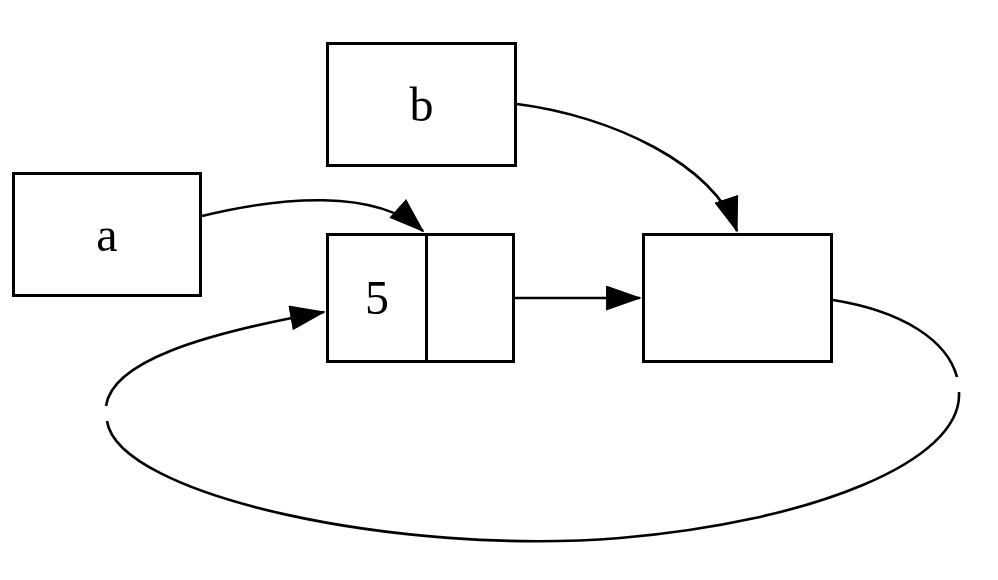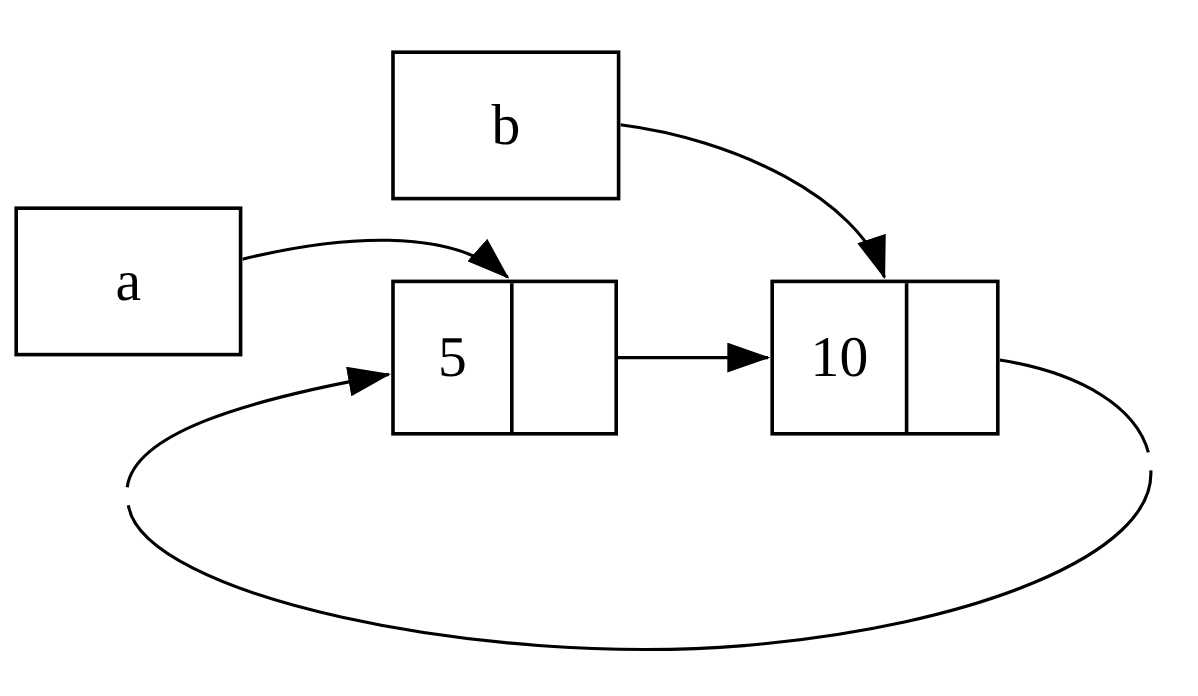--- a/index.html
+++ b/index.html
@@ -105,21 +105,18 @@
   <div class="node" id="node-5">
     <div class="cell value">
       <span class="label">5</span>
     </div>
     <div class="cell pointer">
       <span class="label"></span>
     </div>
   </div>
 
   <div class="node" id="node-10">
-    <div class="cell value">
-      <span class="label">10</span>
-    </div>
     <div class="cell pointer">
       <span class="label"></span>
     </div>
   </div>
 
 </div>
 
 </body></html>

